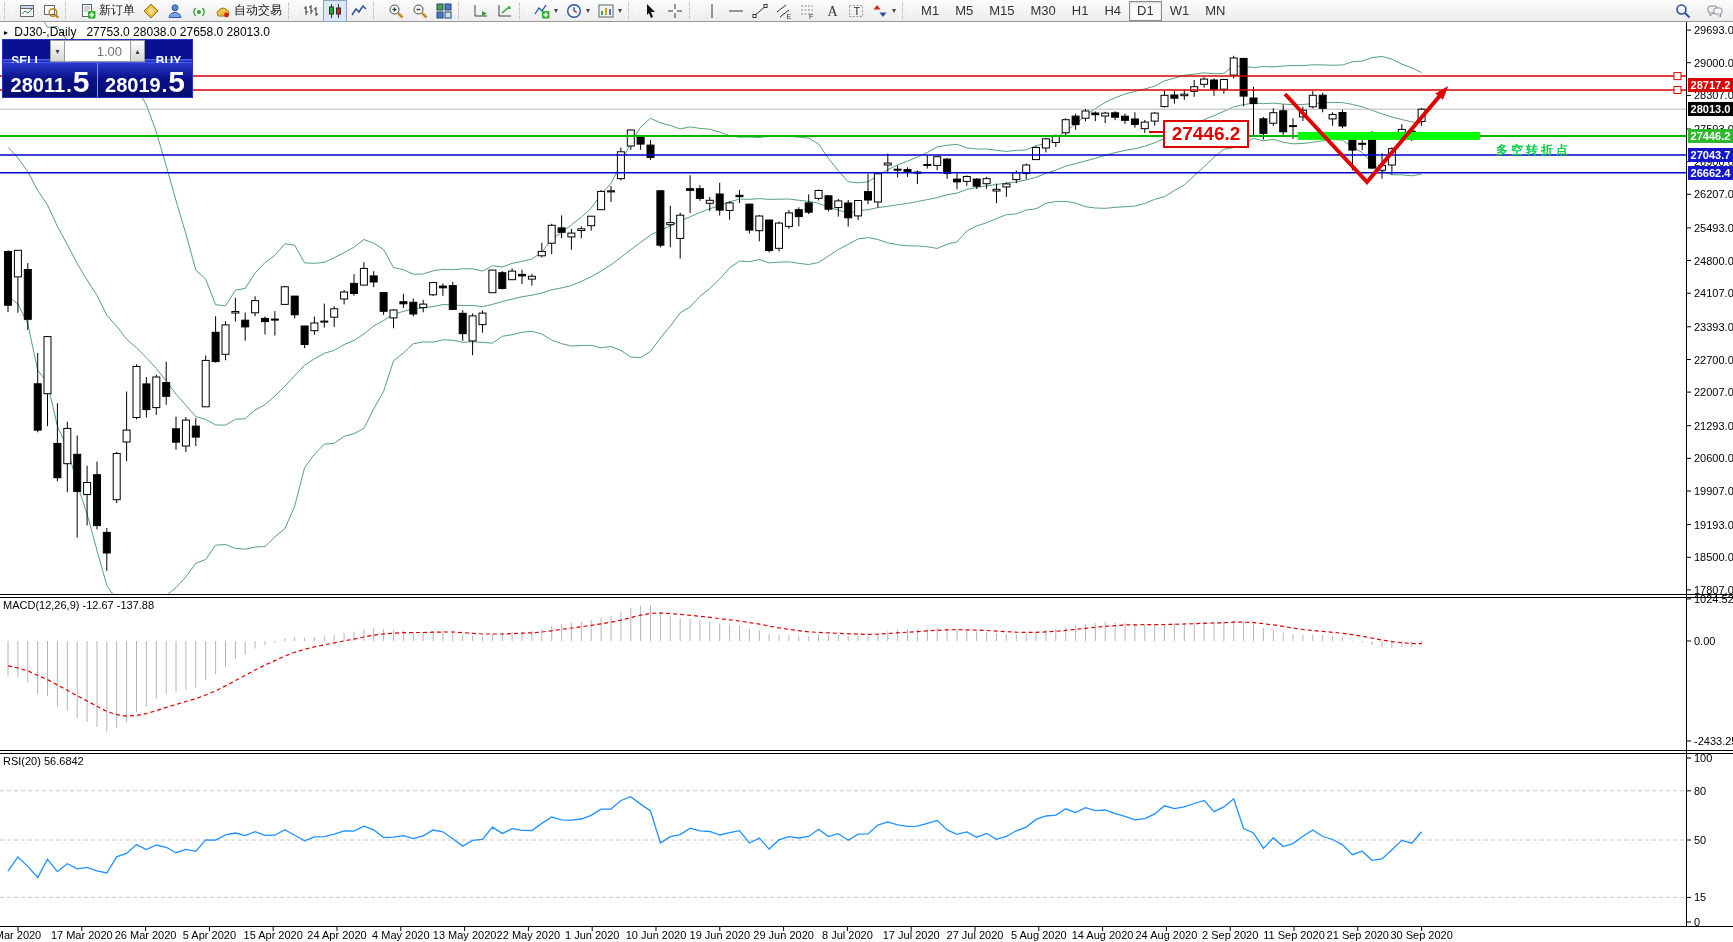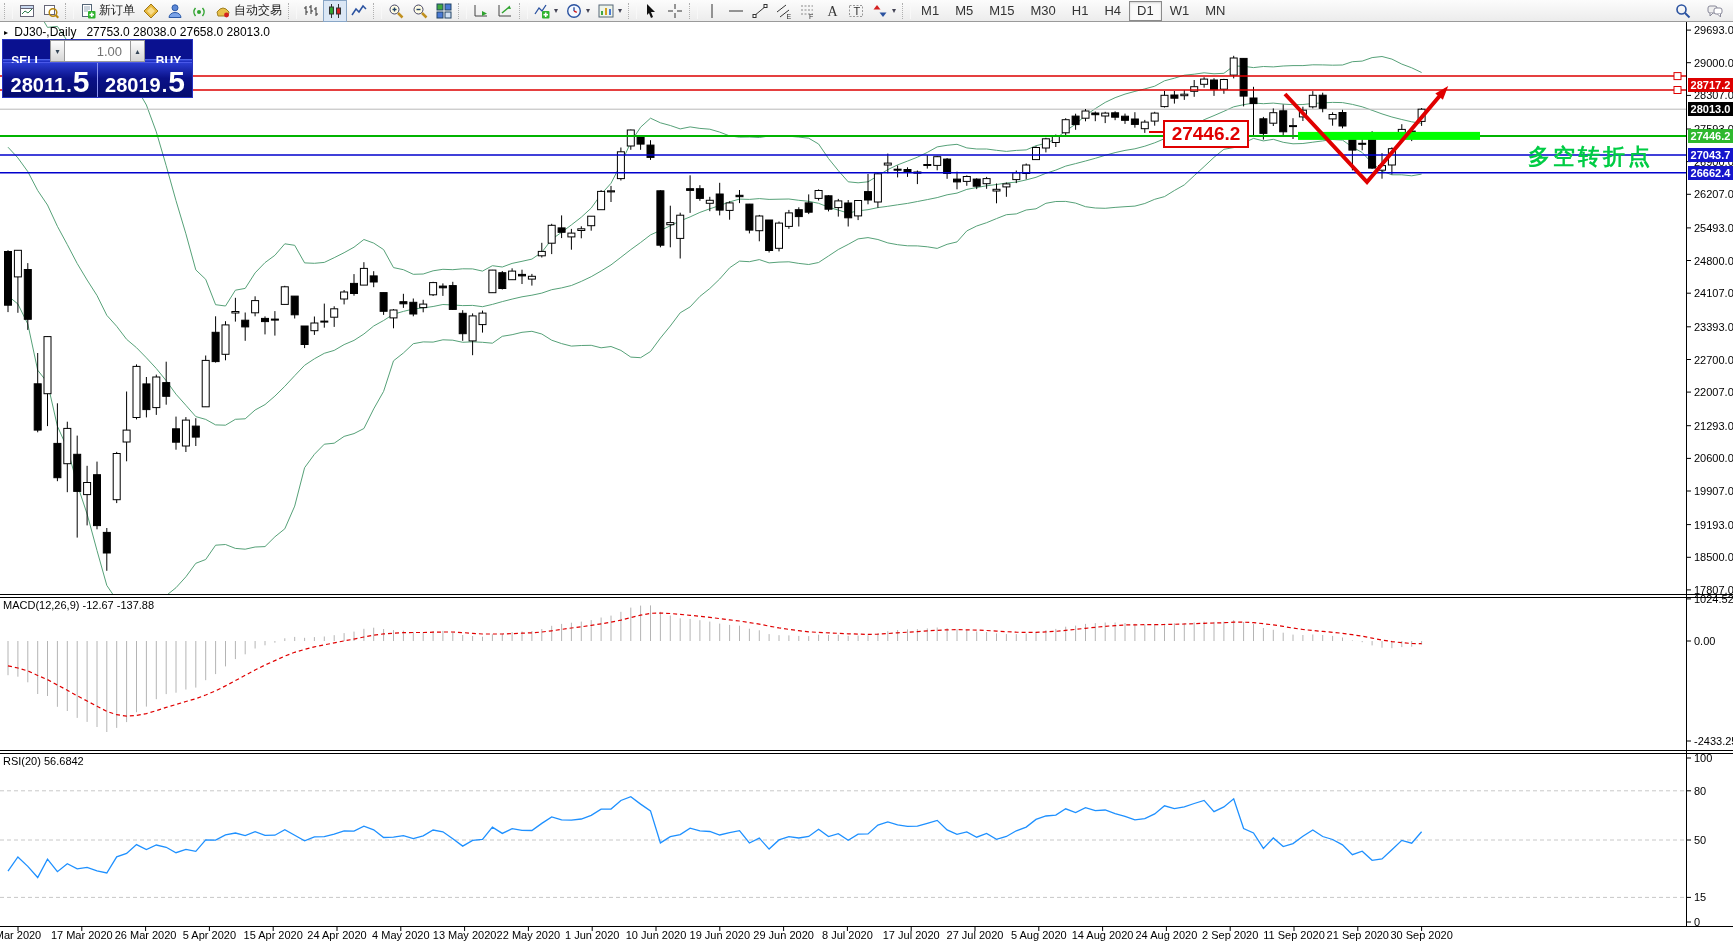--- a/index.html
+++ b/index.html
@@ -39,21 +39,21 @@
   .tp-price:first-child{border-right:1px solid #8890f0;}
   .pi{font-size:20px;font-weight:bold;line-height:1;}
   .pd{font-size:20px;font-weight:bold;line-height:1;margin:0 1px;}
   .pf{font-size:30px;font-weight:bold;line-height:.9;}
   
   #red-price-label{position:absolute;left:1163px;top:120px;width:82px;height:24px;z-index:3;
     border:2px solid #e00000;background:#fff;color:#e00000;font-size:19px;font-weight:bold;
     text-align:center;line-height:23px;}
   #red-price-dash{position:absolute;left:1149px;top:131px;width:14px;height:2px;background:#e00000;z-index:3;}
   #cn-label{position:absolute;left:1496px;top:142px;z-index:3;color:#00cc44;
-    font-size:22px;font-weight:bold;letter-spacing:3px;margin-left:32px;}
+    font-size:12px;font-weight:bold;letter-spacing:3px;}
   #badges{position:absolute;left:0;top:0;z-index:3;}
   .badge{position:absolute;left:1688px;width:45px;height:14px;color:#fff;font-size:11px;
     font-weight:bold;text-align:center;line-height:14px;}
 </style>
 </head>
 <body>
 
 <div id="app">
   <div id="toolbar">
       <div class="tb-grip"></div>

